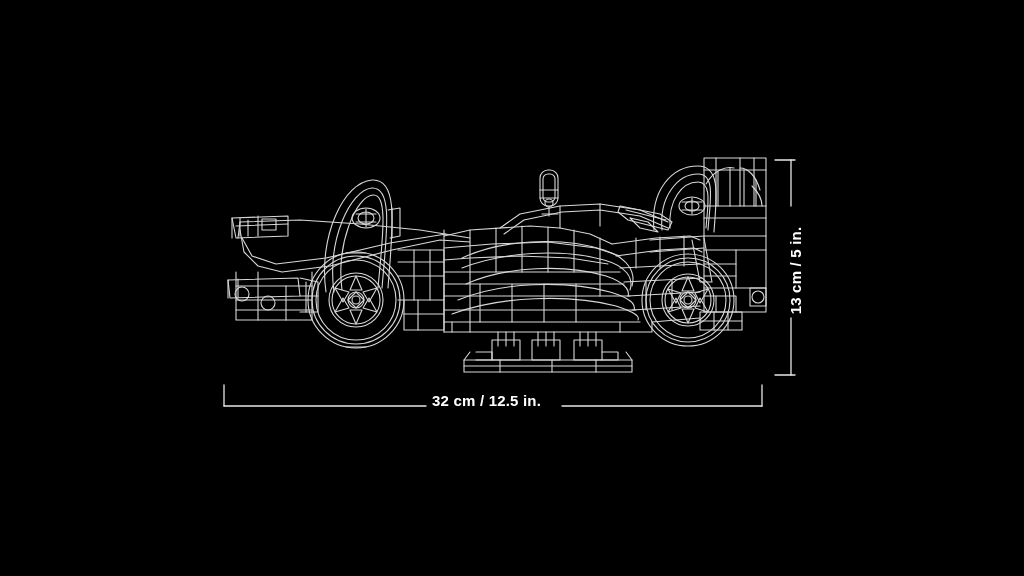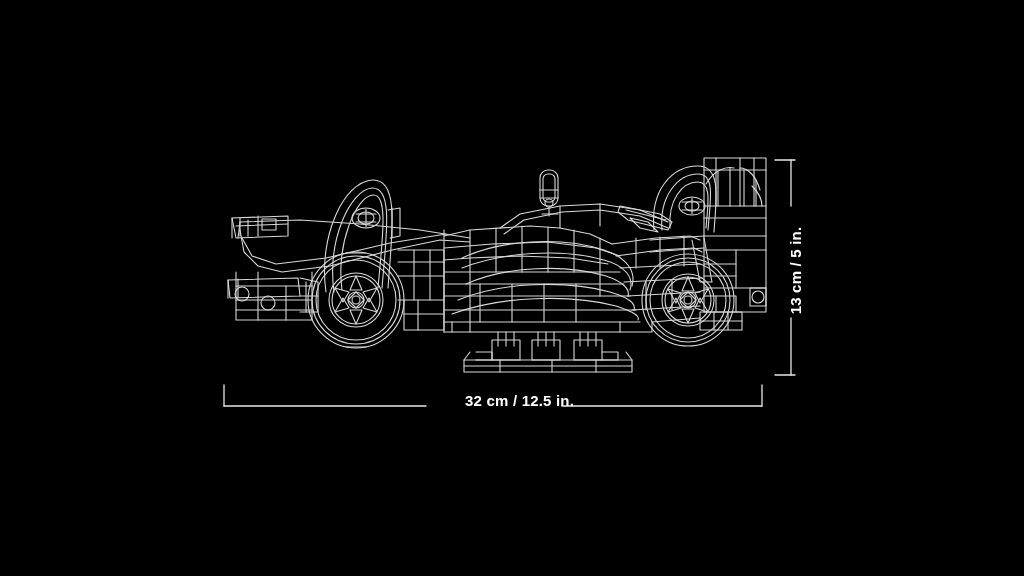--- a/index.html
+++ b/index.html
@@ -33,21 +33,20 @@
     font-family: "Liberation Sans", sans-serif;
     font-size: 15px;
     font-weight: 600;
     letter-spacing: 0.2px;
     white-space: nowrap;
     user-select: none;
   }
   #width-label {
     left: 432px;
     top: 392px;
-    margin-left: 33px;
   }
   #height-label {
     left: 720px;
     top: 262px;
     width: 150px;
     text-align: center;
     transform: rotate(-90deg);
     transform-origin: 50% 50%;
   }
 </style>

